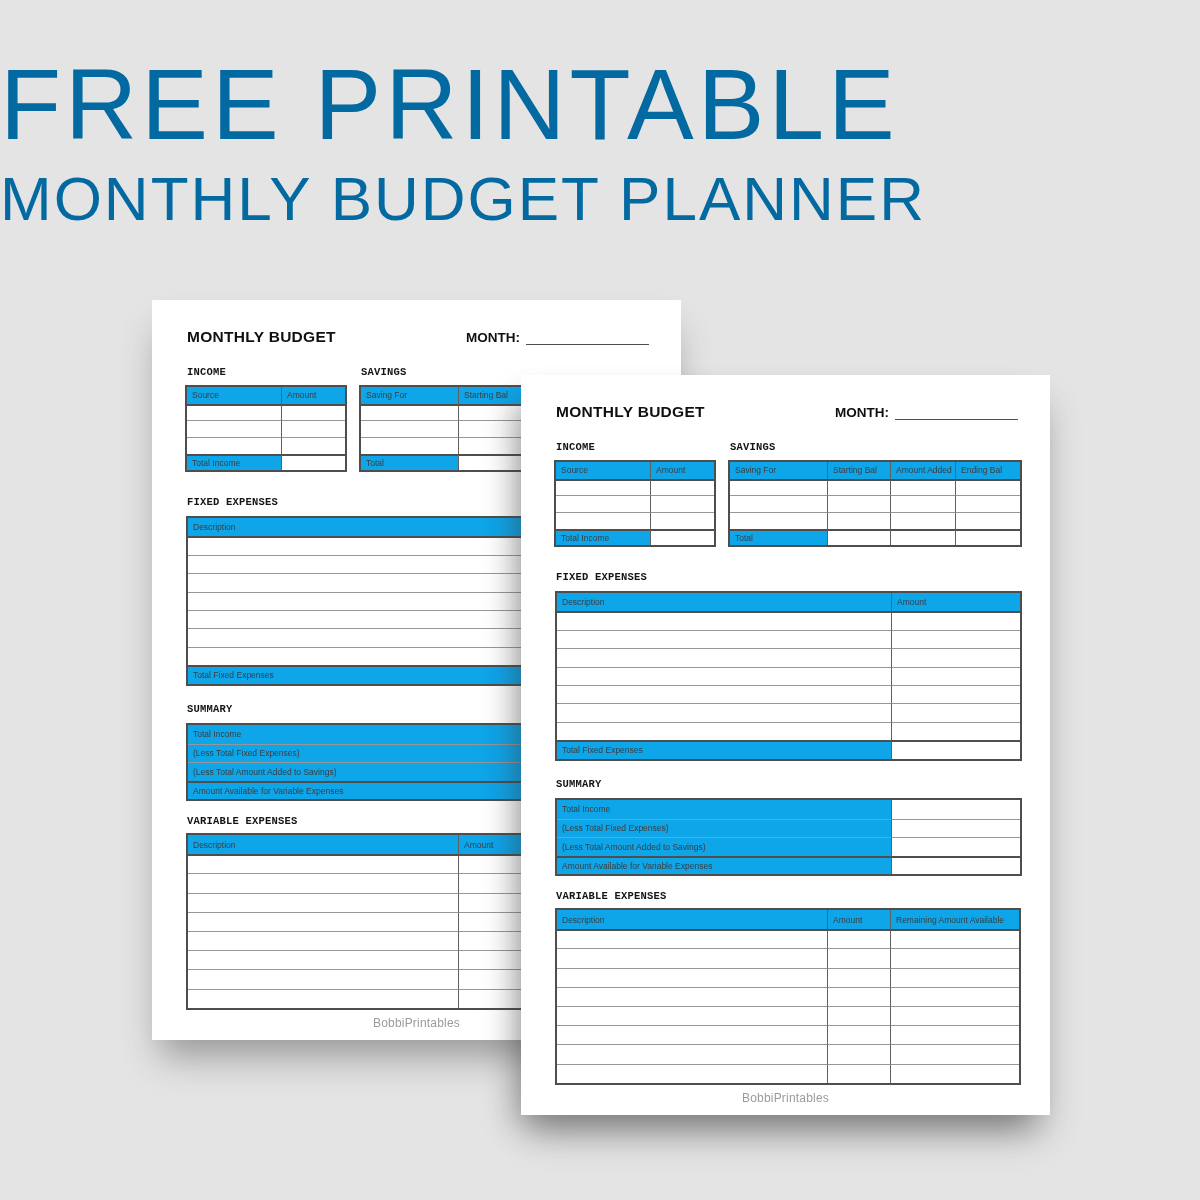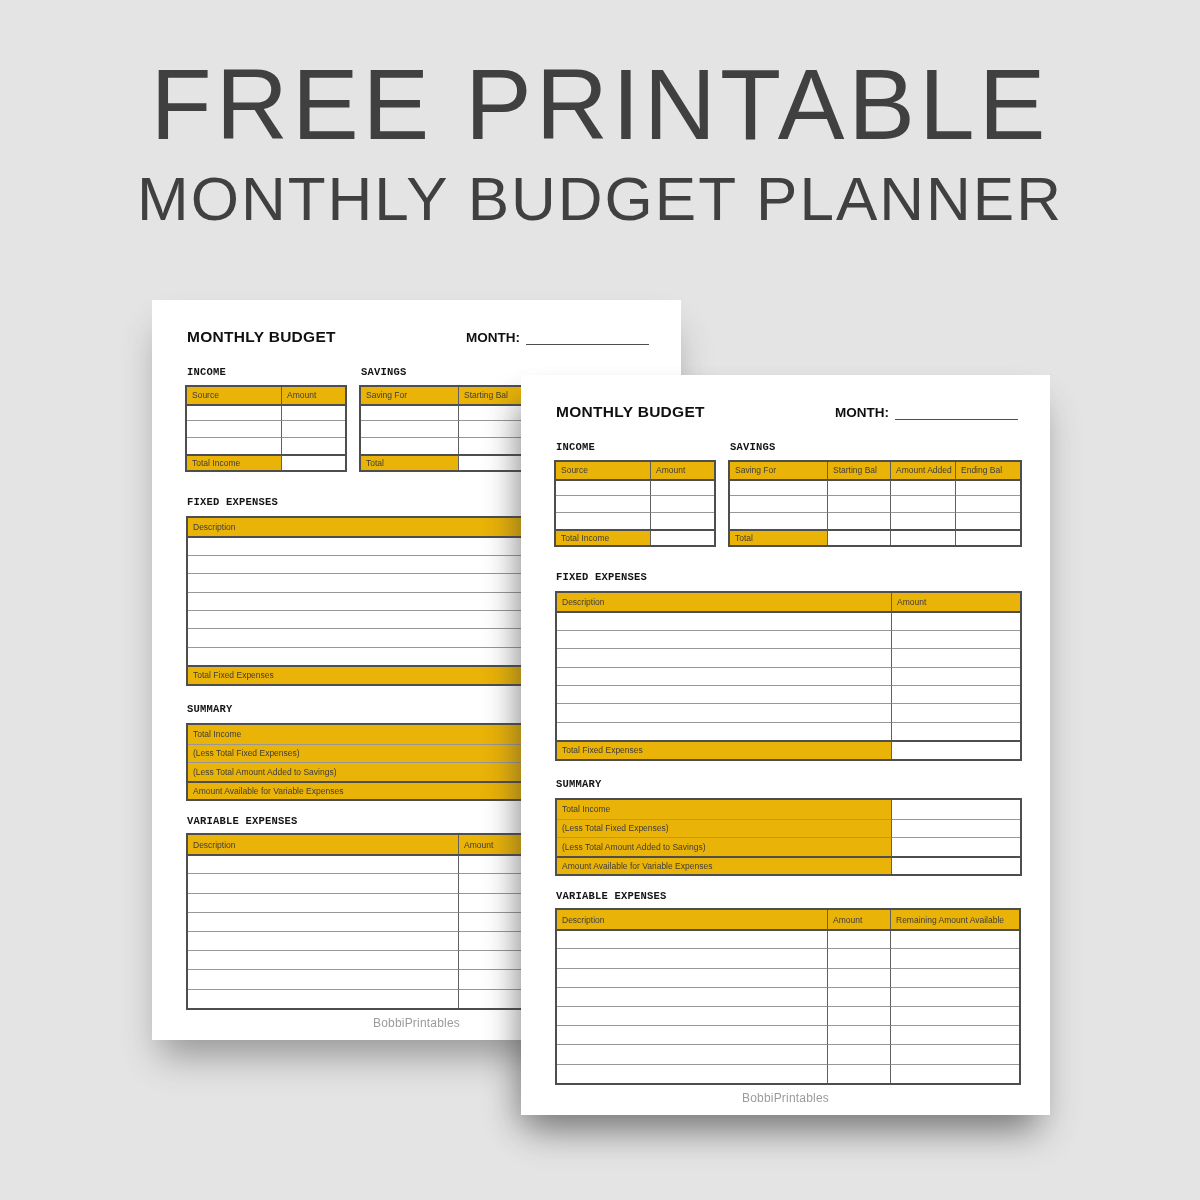--- a/index.html
+++ b/index.html
@@ -1,21 +1,21 @@
 <!DOCTYPE html>
 <html><head>
 <meta charset="utf-8">
 <style>
   html,body{margin:0;padding:0;}
   body{width:1200px;height:1200px;overflow:hidden;background:#e5e4e5;
        font-family:"Liberation Sans", sans-serif;}
   #canvas{position:relative;width:1200px;height:1200px;background:#e5e4e5;}
 
   
-  .hero{position:absolute;left:0;right:0;top:52px;text-align:center;color:#404040;}
+  .hero{position:absolute;left:0;right:0;top:52px;color:#0369a1;}
   .hero-1{font-size:100px;line-height:1.04;font-weight:300;letter-spacing:4px;}
   .hero-2{font-size:62px;line-height:1.0;font-weight:300;letter-spacing:2px;margin-top:12px;}
 
   
   .page{position:absolute;width:529px;height:740px;background:#ffffff;}
   .page-back{left:152px;top:300px;box-shadow:0 24px 34px -8px rgba(60,60,60,0.45);}
   .page-front{left:521px;top:375px;
       box-shadow:-16px 18px 30px -10px rgba(60,60,60,0.35),
                   0 24px 34px -8px rgba(60,60,60,0.45);}
 
@@ -37,21 +37,21 @@
   .t-savings {left:207px;top:85px; grid-template-columns:97px 63px 65px 65px;grid-auto-rows:16.7px;}
   .t-fixed   {left:34px; top:216px;grid-template-columns:334px 129px;      grid-auto-rows:18.4px;}
   .t-summary {left:34px; top:423px;grid-template-columns:334px 129px;      grid-auto-rows:18.5px;}
   .t-variable{left:34px; top:533px;grid-template-columns:270px 63px 129px; grid-auto-rows:19.2px;}
 
   .tc{border-top:1px solid #979797;border-left:1.5px solid #606060;background:#fff;
       font-size:8.5px;color:#3e3e3e;display:flex;align-items:center;padding-left:5px;
       overflow:hidden;white-space:nowrap;box-sizing:border-box;}
   .tc.c0{border-left:none;}
   .tc.r0{border-top:none;}
-  .tc.hdr,.tc.glabel{background:#eab308;color:#3d3d3d;}
+  .tc.hdr,.tc.glabel{background:#0ea5e9;color:#3d3d3d;}
   .tc.thick{border-top:2px solid #4e4e4e;}
 
   .p-footer{position:absolute;left:0;right:0;top:716px;text-align:center;
             font-size:12px;color:#9b9b9b;letter-spacing:.2px;}
 </style>
 </head>
 <body>
 
 <div id="canvas">
 

